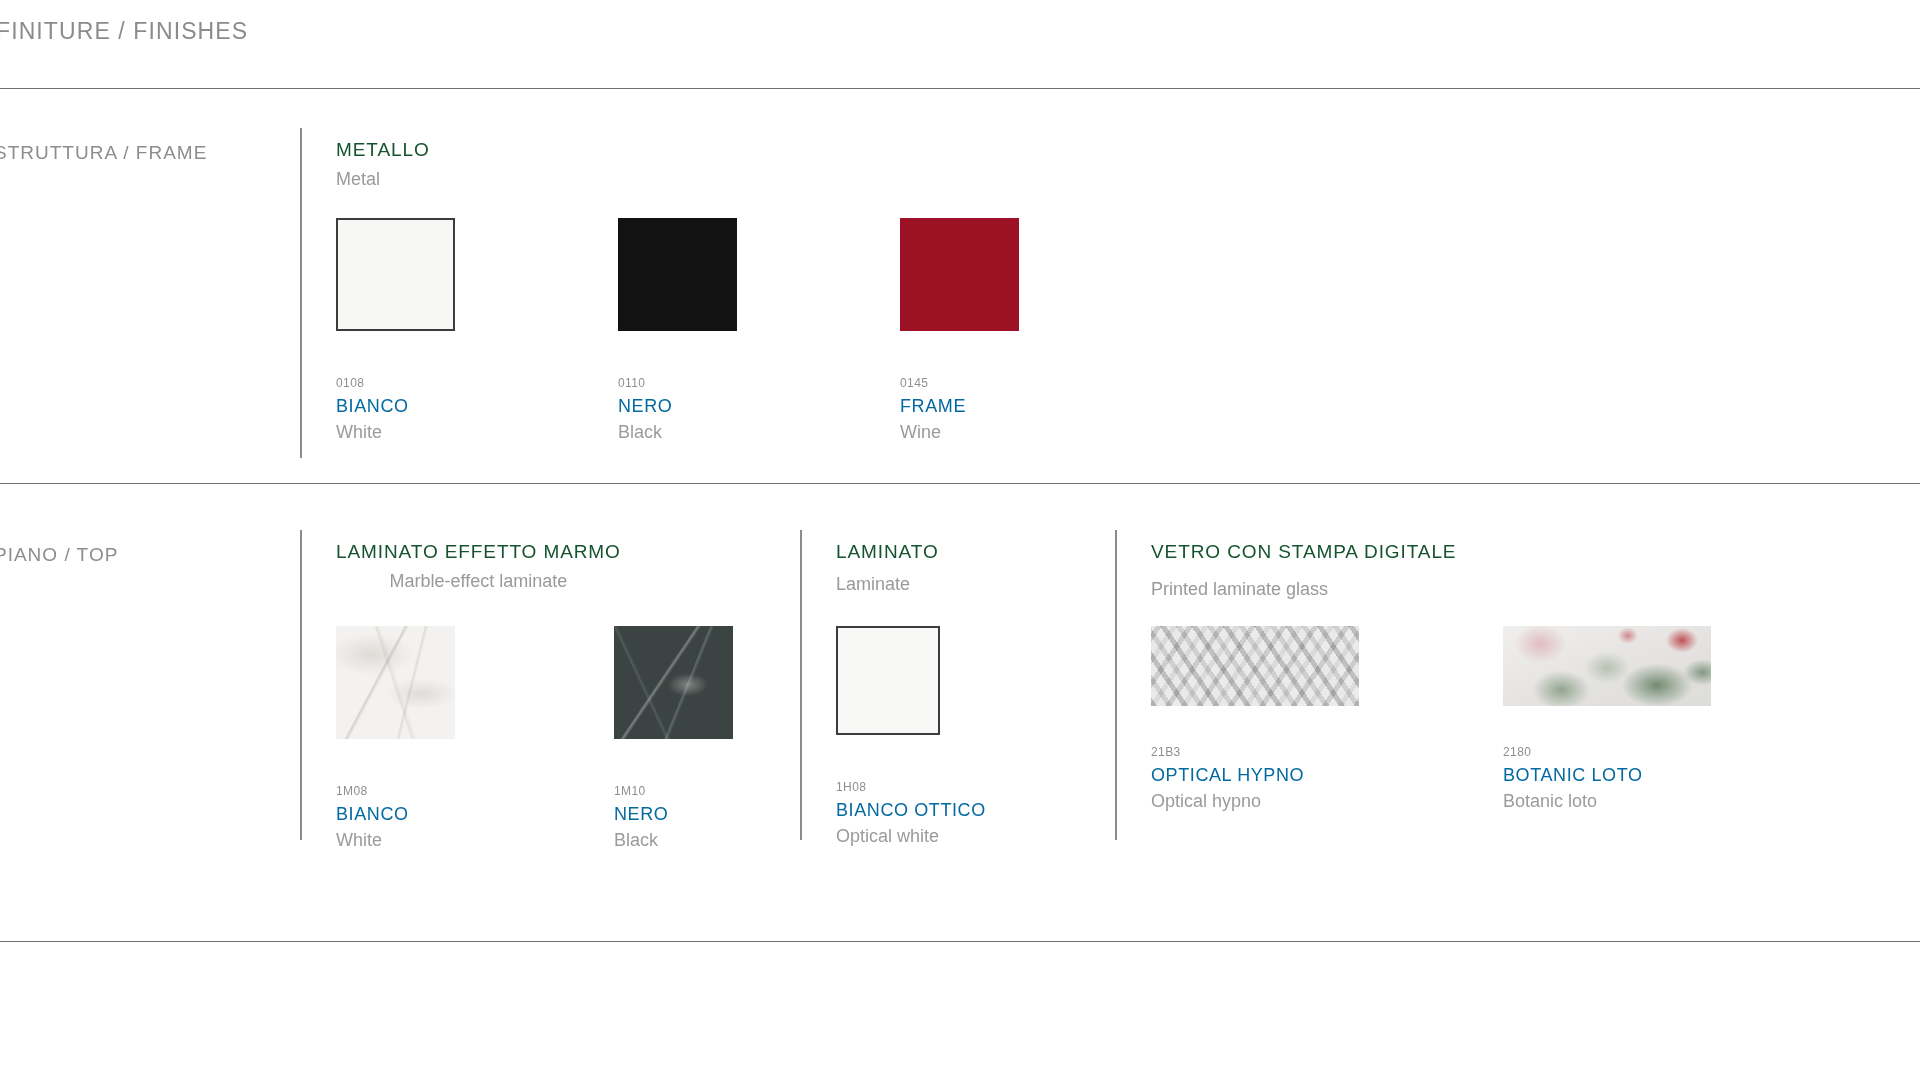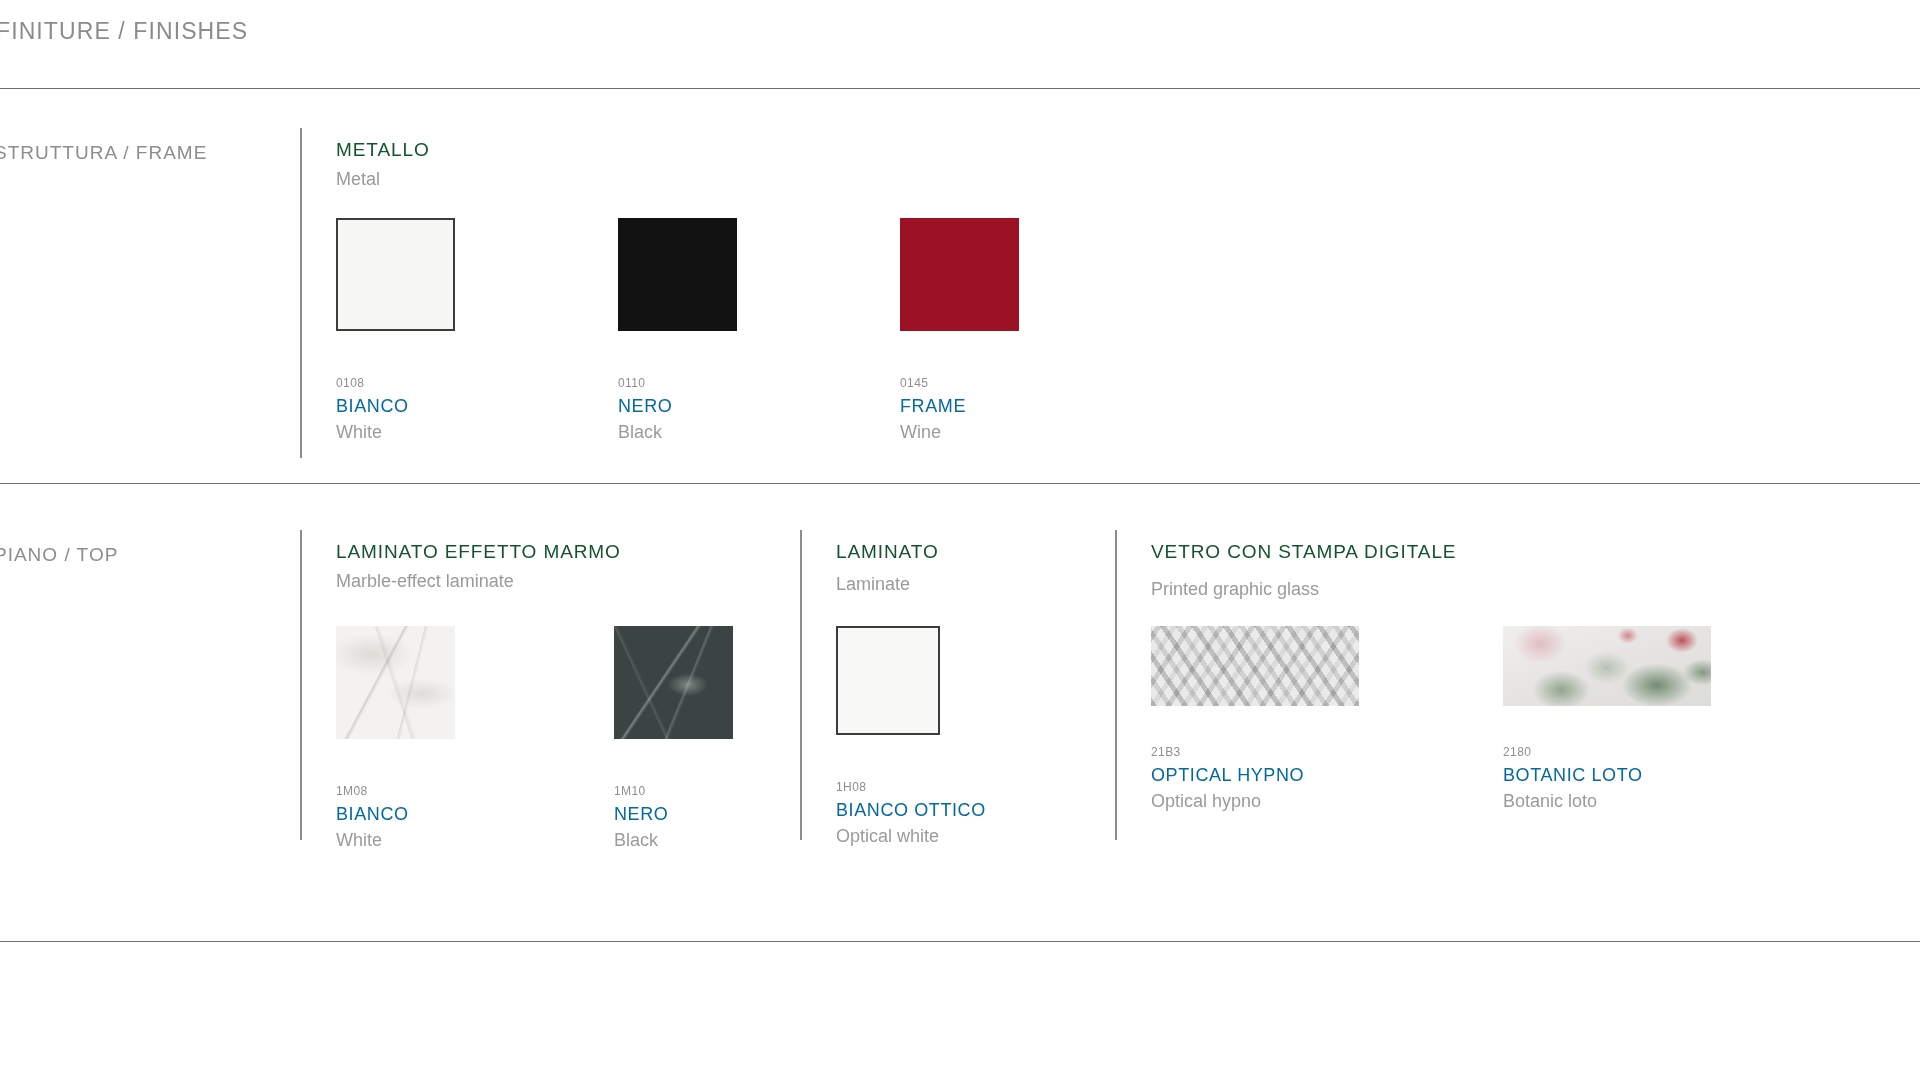--- a/index.html
+++ b/index.html
@@ -82,21 +82,21 @@
     padding-top: 12px;
   }
   .group-sub {
     font-size: 18px;
     color: #9a9a9a;
     white-space: nowrap;
     padding-top: 10px;
   }
   .group.g-glass .group-sub { padding-top: 18px; }
   .group.g-lam   .group-sub { padding-top: 13px; }
-  .group.g-marble .group-sub { padding-top: 10px; }
+  .group.g-marble .group-sub { padding-top: 10px; text-align: center; }
 
   
   .swatch-row {
     position: absolute;
     display: flex;
   }
   .g-metal  .swatch-row { top: 90px; left: 34px; gap: 86px; }
   .g-marble .swatch-row { top: 96px; left: 34px; gap: 82px; }
   .g-lam    .swatch-row { top: 96px; left: 34px; }
   .g-glass  .swatch-row { top: 96px; left: 34px; gap: 94px; }
@@ -280,21 +280,21 @@
             <div class="code">1H08</div>
             <div class="name">BIANCO OTTICO</div>
             <div class="en">Optical white</div>
           </div>
         </div>
       </div>
     </div>
 
     <div class="group g-glass">
       <div class="group-title">VETRO CON STAMPA DIGITALE</div>
-      <div class="group-sub">Printed graphic glass</div>
+      <div class="group-sub">Printed laminate glass</div>
 
       <div class="swatch-row">
 
         <div class="swatch-cell">
           <div class="chip glasschip glass-hypno"></div>
           <div class="caption">
             <div class="code">21B3</div>
             <div class="name">OPTICAL HYPNO</div>
             <div class="en">Optical hypno</div>
           </div>

